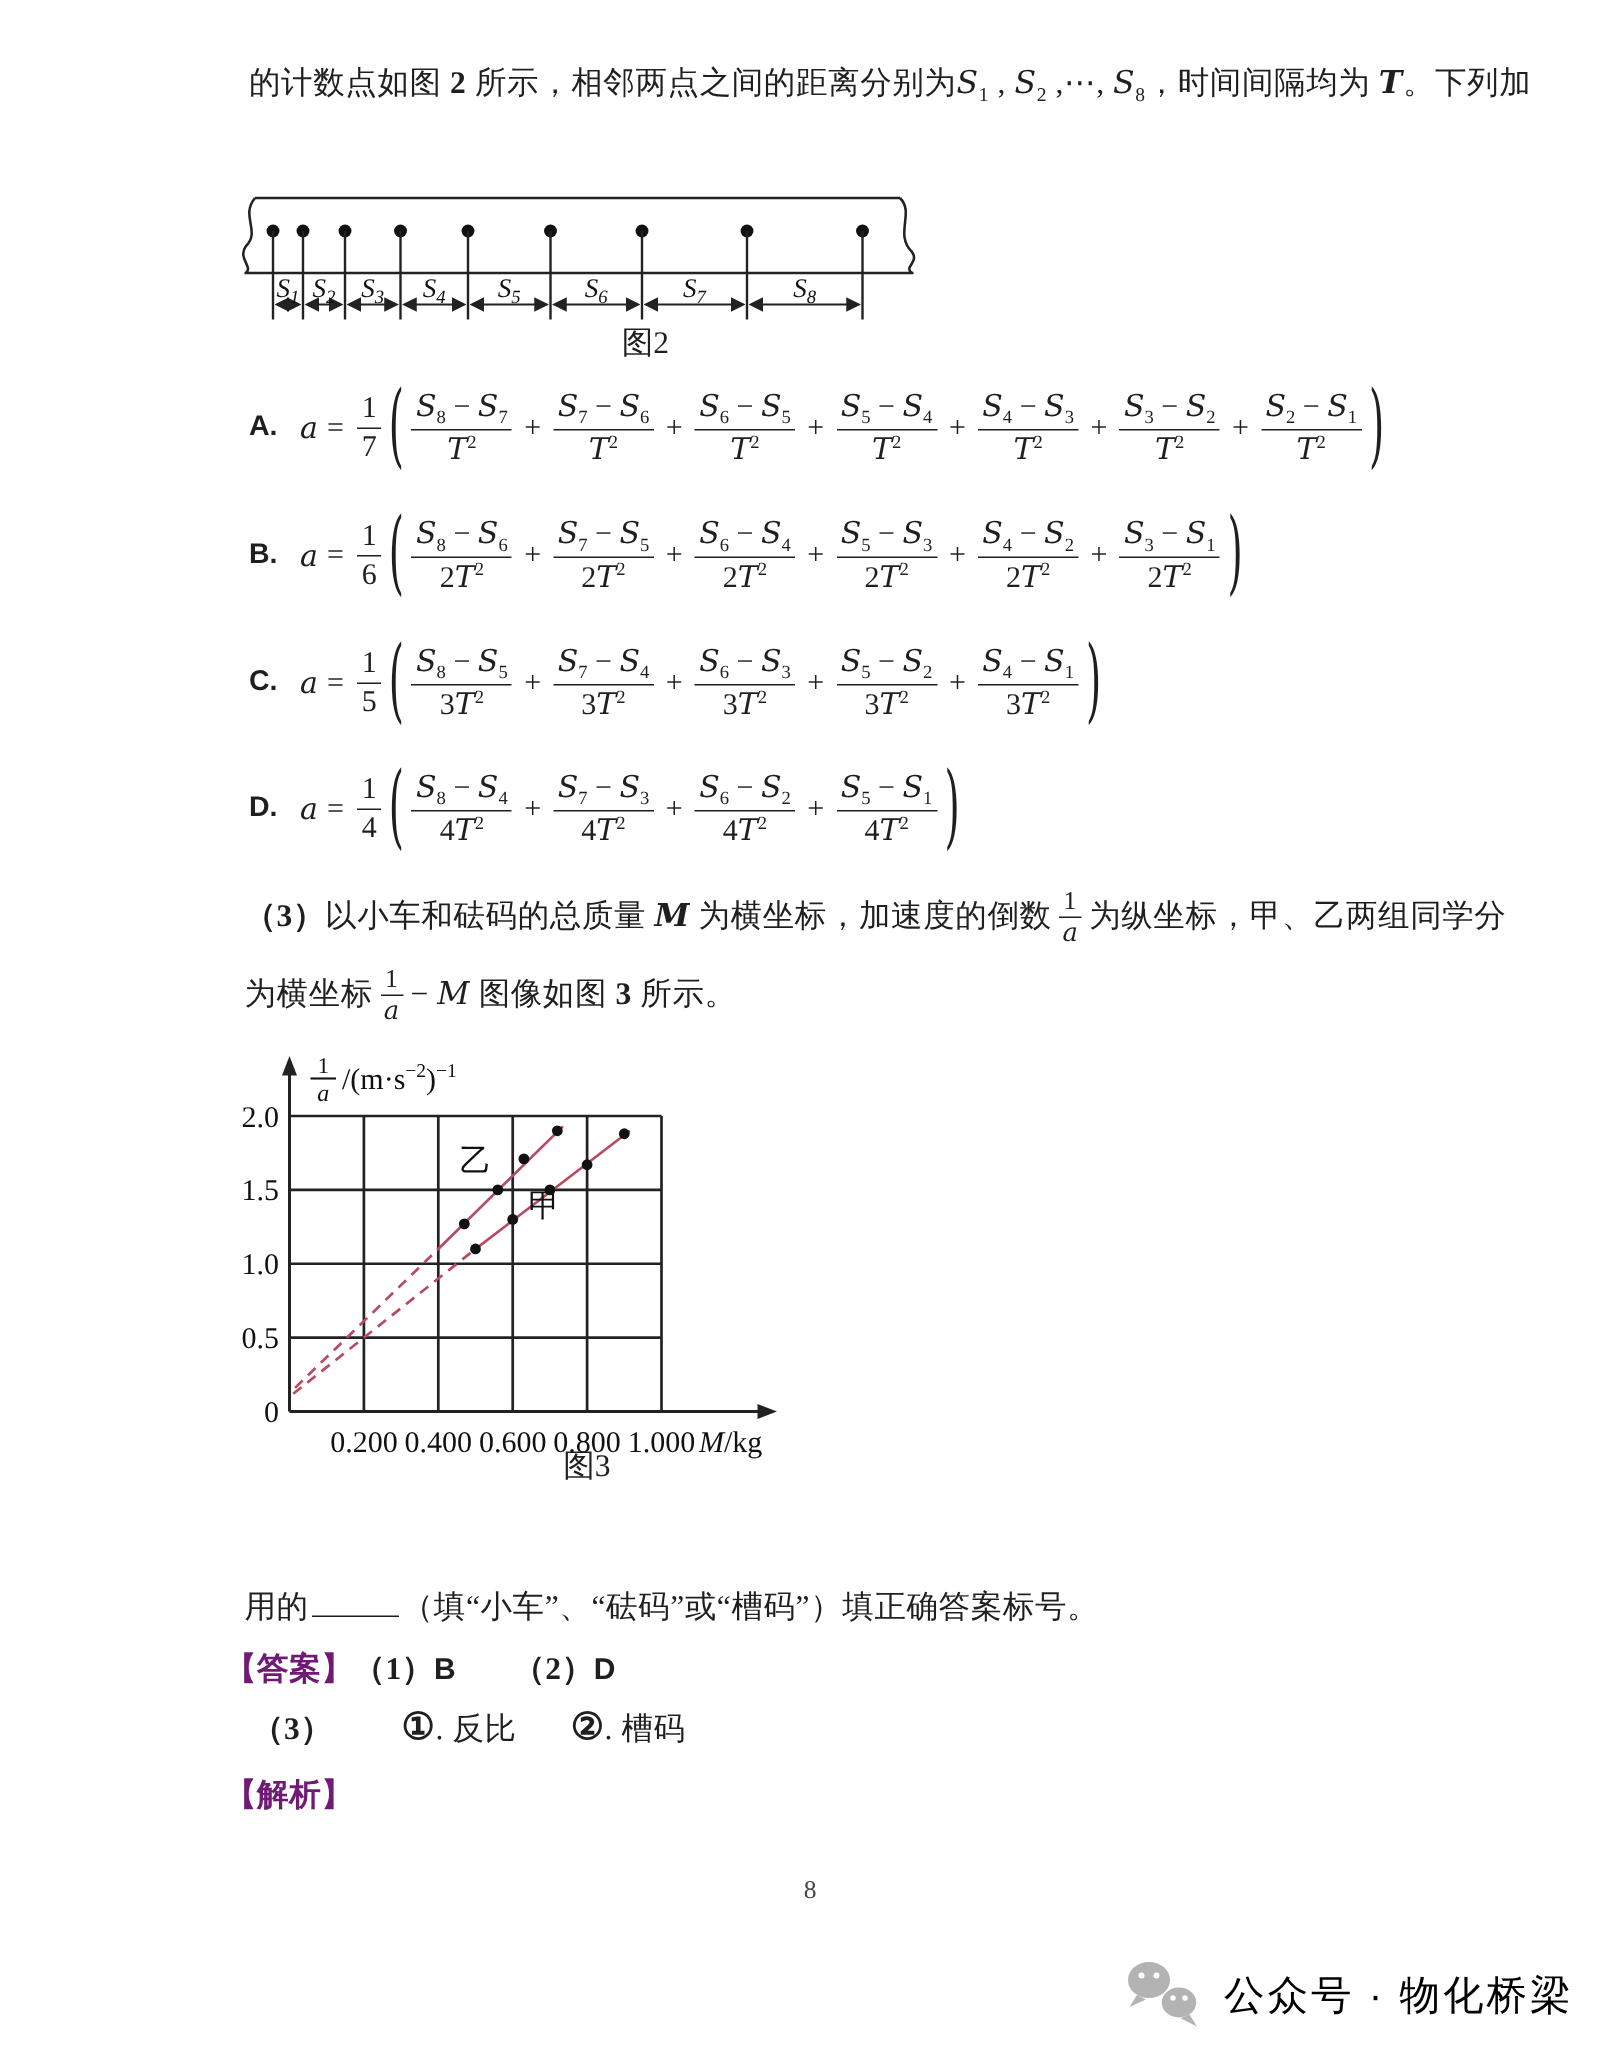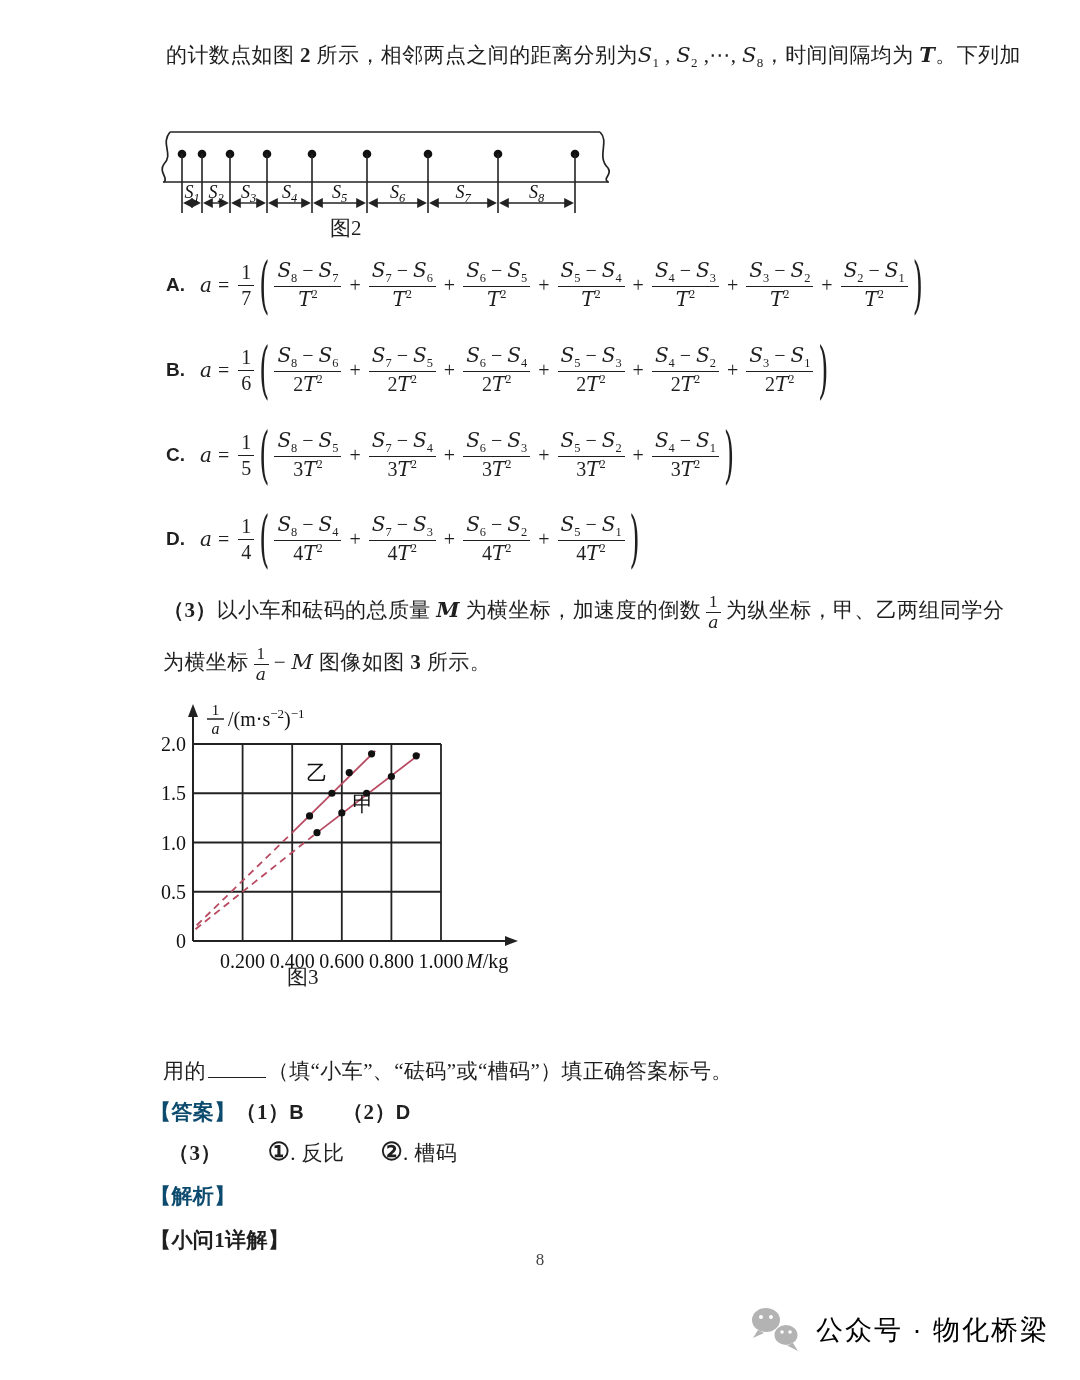--- a/index.html
+++ b/index.html
@@ -7,33 +7,33 @@
         font-family:"Liberation Serif","DejaVu Serif",serif;color:#1f1f1f;padding-left:24px;}
   .line{position:absolute;left:166px;font-size:21px;line-height:50px;white-space:nowrap;letter-spacing:0.4px;}
   .b{font-weight:bold;}
   i{font-family:"DejaVu Serif",serif;font-style:italic;}
   sub,sup{font-size:0.62em;}
   .math{display:inline;}
   .blank{display:inline-block;border-bottom:1.8px solid #1f1f1f;height:14px;margin:0 2px;}
   .gap{display:inline-block;height:1px;}
   .circ{font-weight:bold;font-size:1.18em;}
   .sans{font-family:"Liberation Sans",sans-serif;font-weight:bold;font-size:20px;}
-  .tag{color:#0c4a6e;font-weight:bold;}
+  .tag{color:#701a75;font-weight:bold;}
   .opt-row{position:absolute;left:166px;display:flex;align-items:center;height:66px;font-size:20px;}
   .opt-label{font-family:"Liberation Sans",sans-serif;font-weight:bold;font-size:19px;width:34px;}
   .eq{margin:0 6px;}
   .plus{margin:0 5px;}
   .frac{display:inline-flex;flex-direction:column;align-items:center;vertical-align:middle;
         line-height:1.22;margin:0 3px;}
   .frac .fnum{border-bottom:1.4px solid currentColor;padding:0 3px;text-align:center;}
   .frac .fden{padding:0 2px;text-align:center;}
   .frac.inline{font-size:0.82em;line-height:1.15;margin:0 5px;}
   .bp{display:inline-block;font-family:"DejaVu Serif",serif;font-size:26px;font-weight:400;
       transform:scaleY(2.35);transform-origin:center;margin:0 2px;line-height:1;}
-  .fig-caption{position:absolute;font-size:21px;text-align:left;}
+  .fig-caption{position:absolute;font-size:21px;text-align:right;}
   .page-num{position:absolute;left:0;top:1250px;width:1080px;text-align:center;font-size:17px;color:#444;}
   .watermark{position:absolute;left:750px;top:1306px;display:flex;align-items:center;gap:14px;}
   .watermark .wm-text{font-family:"Liberation Sans",sans-serif;font-size:27px;color:#000000;letter-spacing:2px;}
   svg text{font-family:"Liberation Serif","DejaVu Serif",serif;}
 </style>
 </head>
 <body>
 
 <div class="page">
 
@@ -298,21 +298,20 @@
   <div class="line" style="top:1046px;left:163px"><span>用的</span><span class="blank" style="width:58px"></span><span>（填“小车”、“砝码”或“槽码”）填正确答案标号。</span></div>
 
   <div class="line" style="top:1087px;left:150px">
     <span class="tag">【答案】</span><span><span class="b">（1）</span><span class="sans">B</span><span class="gap" style="width:38px"></span><span class="b">（2）</span><span class="sans">D</span></span>
   </div>
   <div class="line" style="top:1127px;left:150px"><span class="gap" style="width:18px"></span><span class="b">（3）</span><span class="gap" style="width:46px"></span><span class="circ">①</span><span>. 反比</span><span class="gap" style="width:36px"></span><span class="circ">②</span><span>. 槽码</span></div>
 
   <div class="line" style="top:1171px;left:150px">
     <span class="tag">【解析】</span>
   </div>
-  <div class="line b" style="top:1215px;left:150px">【小问1详解】</div>
 
   <div class="page-num">8</div>
 
   <div class="watermark">
     <svg width="52" height="48" viewBox="0 0 52 48">
       <ellipse cx="16" cy="14" rx="14" ry="12" fill="#b3b3b3"></ellipse>
       <path d="M8,24 L3,32 L14,27 Z" fill="#b3b3b3"></path>
       <circle cx="11" cy="11" r="2" fill="#ffffff"></circle>
       <circle cx="21" cy="11" r="2" fill="#ffffff"></circle>
       <ellipse cx="36" cy="29" rx="11.5" ry="10" fill="#b3b3b3"></ellipse>

